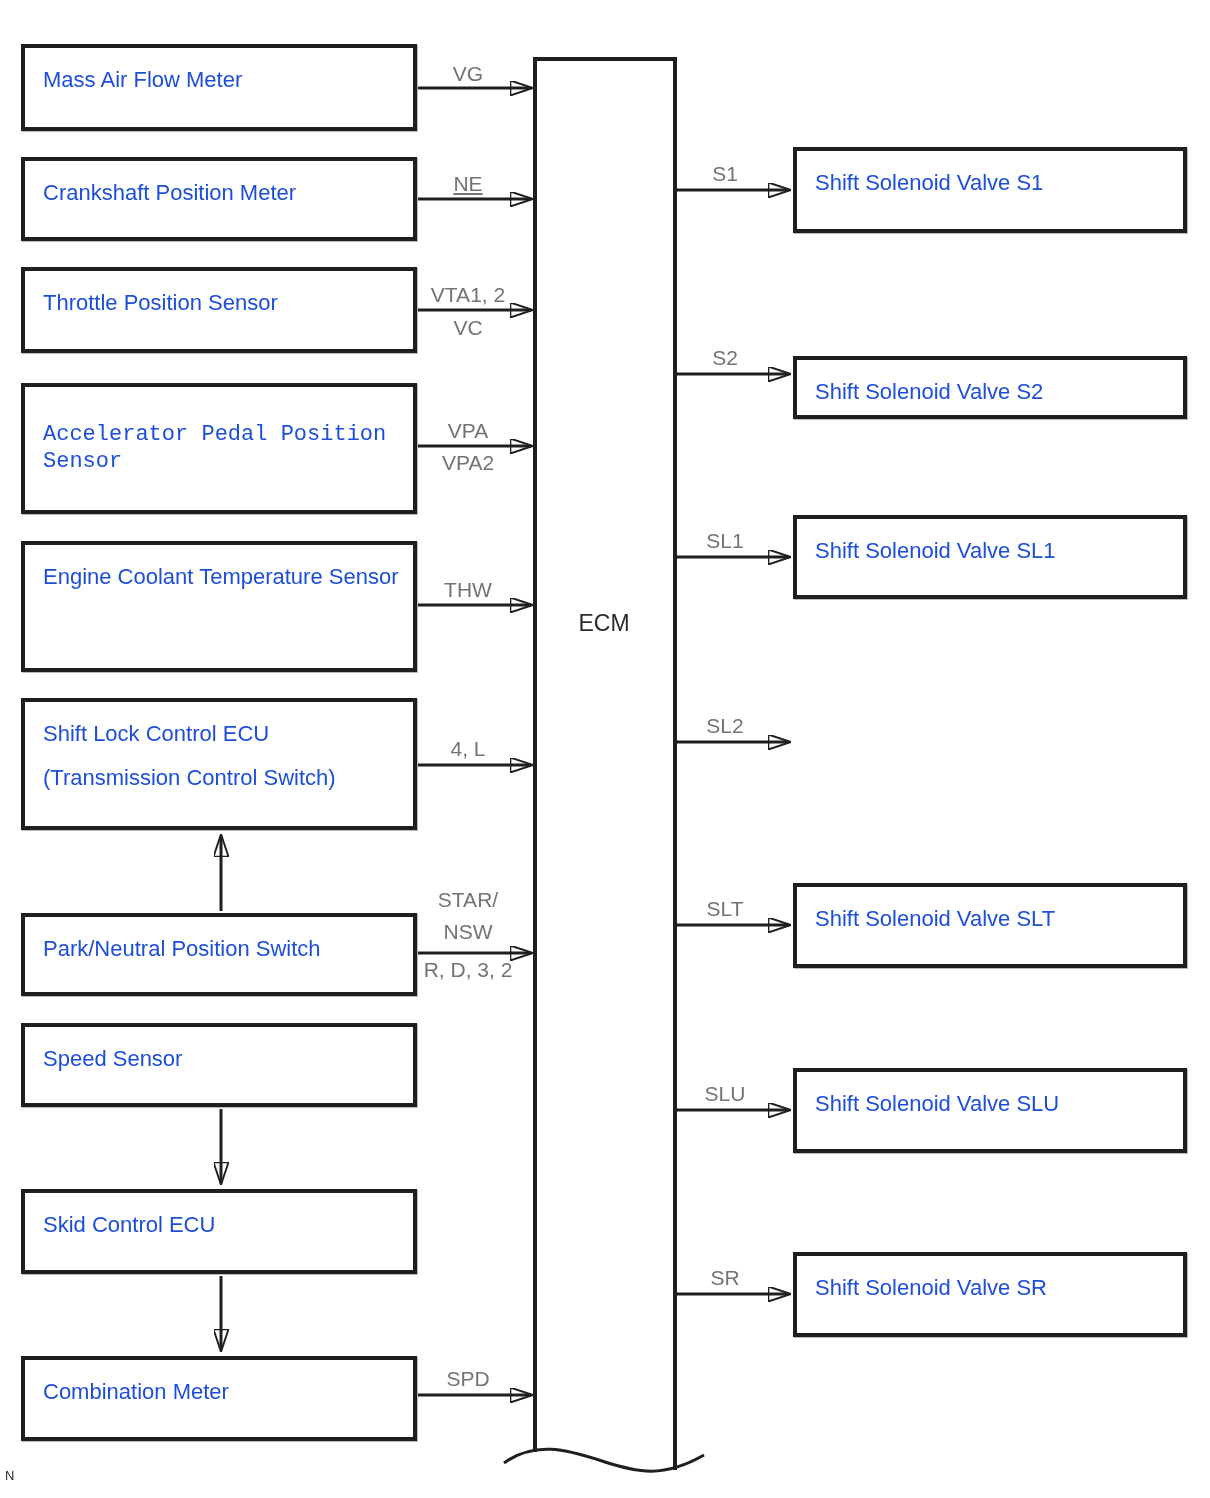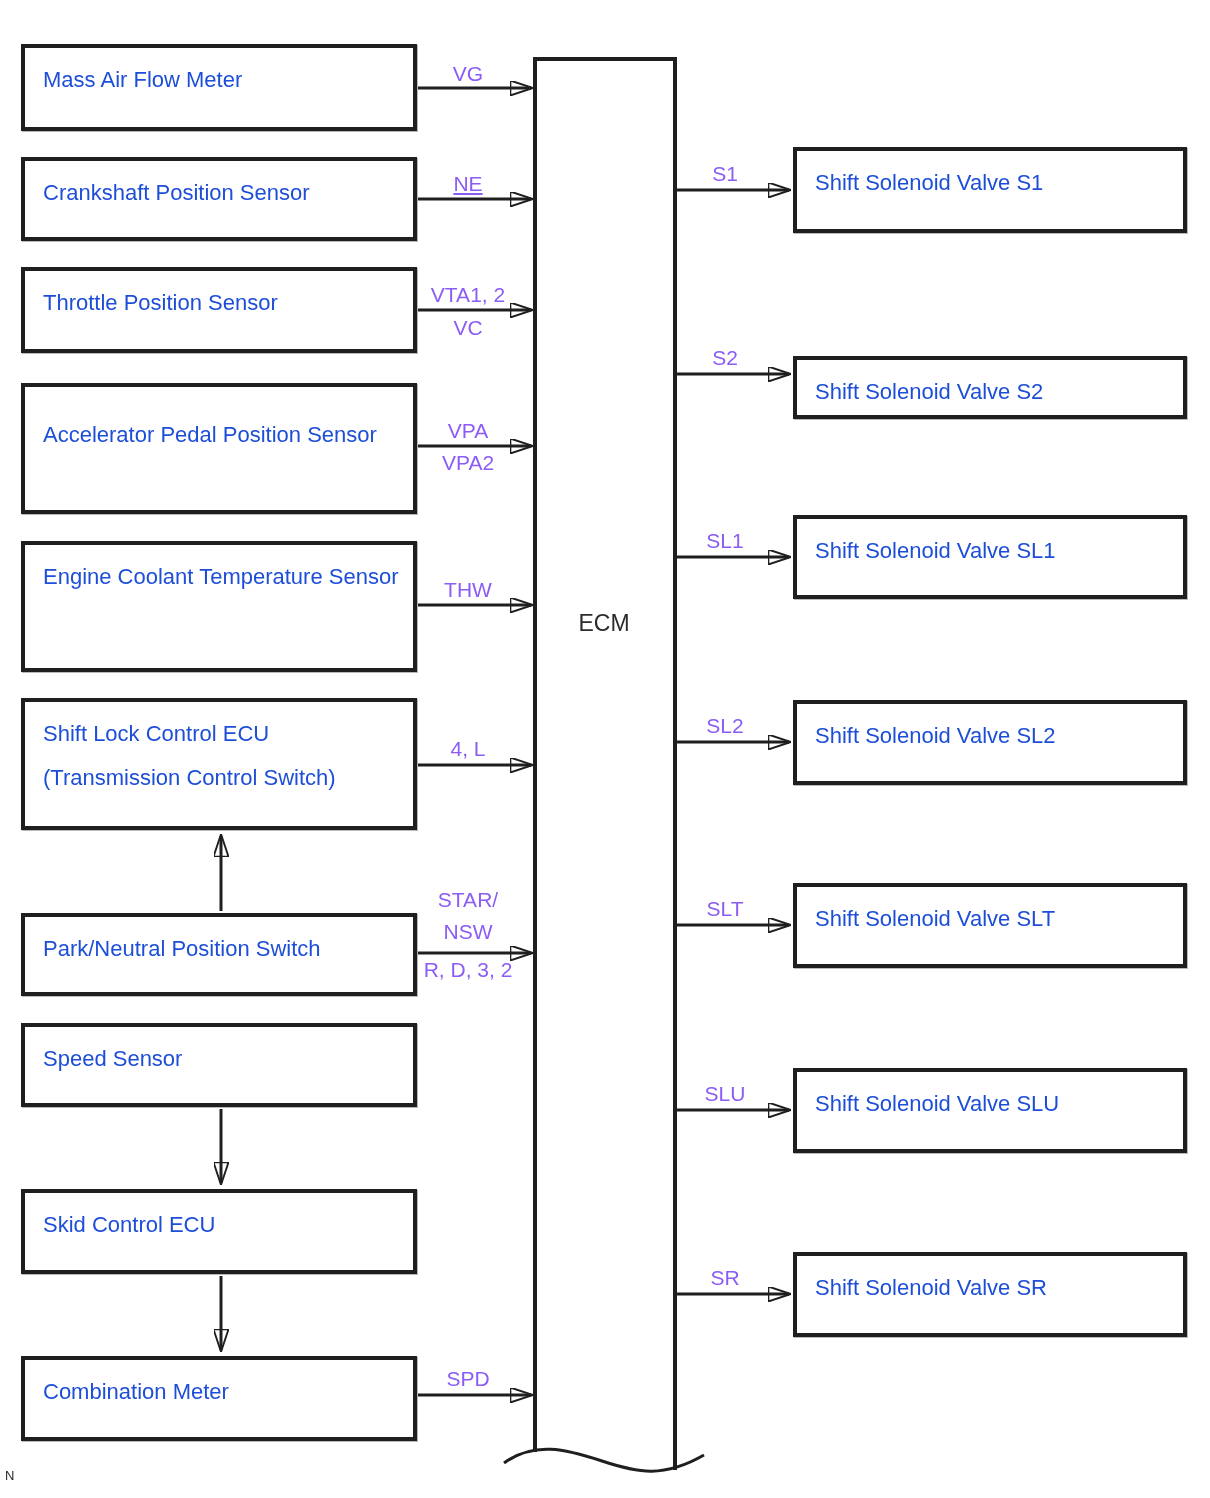--- a/index.html
+++ b/index.html
@@ -5,25 +5,25 @@
   html,body{margin:0;padding:0;background:#ffffff;}
   #canvas{
     position:relative;width:1210px;height:1498px;background:#ffffff;
     font-family:"Liberation Sans","DejaVu Sans",sans-serif;color:#2b2b2b;overflow:hidden;
   }
   .box{
     position:absolute;box-sizing:border-box;background:#ffffff;
     border:4px solid #1f1f1f;box-shadow:1px 1px 0 #b9b9b9;
     padding:18px 14px 0 18px;font-size:22px;line-height:27px;color:#1d4ed8;
   }
-  .box.pt-lg{padding-top:34px;}
+  .box.pt-lg{padding-top:34px;font-family:Liberation Mono, monospace;}
   .box .second-line{display:block;margin-top:17px;}
   .sig{
     position:absolute;font-size:21px;line-height:24px;height:24px;
-    text-align:center;color:#8b5cf6;white-space:nowrap;
+    text-align:center;color:#737373;white-space:nowrap;
   }
   .sig-left{left:412px;width:112px;}
   .sig-right{left:679px;width:92px;}
   .ecm-label{
     position:absolute;left:533px;top:610px;width:142px;text-align:center;
     font-size:23px;color:#2b2b2b;
   }
   .corner{position:absolute;left:5px;top:1468px;font-size:13px;color:#2b2b2b;}
   svg.wires{position:absolute;left:0;top:0;width:1210px;height:1498px;pointer-events:none;}
   svg.wires path,svg.wires line{stroke:#1f1f1f;fill:none;}
@@ -59,21 +59,21 @@
     <line x1="677" y1="925" x2="789" y2="925" stroke-width="3" marker-end="url(#ah)"></line>
     <line x1="677" y1="1110" x2="789" y2="1110" stroke-width="3" marker-end="url(#ah)"></line>
     <line x1="677" y1="1294" x2="789" y2="1294" stroke-width="3" marker-end="url(#ah)"></line>
 
     <line x1="221" y1="911" x2="221" y2="836" stroke-width="3" marker-end="url(#ah)"></line>
     <line x1="221" y1="1109" x2="221" y2="1183" stroke-width="3" marker-end="url(#ah)"></line>
     <line x1="221" y1="1276" x2="221" y2="1350" stroke-width="3" marker-end="url(#ah)"></line>
   </svg>
 
   <div class="box" style="left:21px;top:44px;width:396px;height:87px;"><span>Mass Air Flow Meter</span></div>
-  <div class="box" style="left:21px;top:157px;width:396px;height:84px;"><span>Crankshaft Position Sensor</span></div>
+  <div class="box" style="left:21px;top:157px;width:396px;height:84px;"><span>Crankshaft Position Meter</span></div>
   <div class="box" style="left:21px;top:267px;width:396px;height:86px;"><span>Throttle Position Sensor</span></div>
   <div class="box pt-lg" style="left:21px;top:383px;width:396px;height:131px;"><span>Accelerator Pedal Position Sensor</span></div>
   <div class="box" style="left:21px;top:541px;width:396px;height:131px;"><span>Engine Coolant Temperature Sensor</span></div>
   <div class="box" style="left:21px;top:698px;width:396px;height:132px;">
     <span>Shift Lock Control ECU</span>
     <span class="second-line">(Transmission Control Switch)</span>
   </div>
   <div class="box" style="left:21px;top:913px;width:396px;height:83px;"><span>Park/Neutral Position Switch</span></div>
   <div class="box" style="left:21px;top:1023px;width:396px;height:84px;"><span>Speed Sensor</span></div>
   <div class="box" style="left:21px;top:1189px;width:396px;height:85px;"><span>Skid Control ECU</span></div>
@@ -90,21 +90,20 @@
   <div class="sig sig-left" style="top:888px;">STAR/</div>
   <div class="sig sig-left" style="top:920px;">NSW</div>
   <div class="sig sig-left" style="top:958px;">R, D, 3, 2</div>
   <div class="sig sig-left" style="top:1367px;">SPD</div>
 
   <div class="ecm-label">ECM</div>
 
   <div class="box" style="left:793px;top:147px;width:394px;height:86px;"><span>Shift Solenoid Valve S1</span></div>
   <div class="box" style="left:793px;top:332px;width:394px;height:63px;margin-top:24px;"><span>Shift Solenoid Valve S2</span></div>
   <div class="box" style="left:793px;top:515px;width:394px;height:84px;"><span>Shift Solenoid Valve SL1</span></div>
-  <div class="box" style="left:793px;top:700px;width:394px;height:85px;"><span>Shift Solenoid Valve SL2</span></div>
   <div class="box" style="left:793px;top:883px;width:394px;height:85px;"><span>Shift Solenoid Valve SLT</span></div>
   <div class="box" style="left:793px;top:1068px;width:394px;height:85px;"><span>Shift Solenoid Valve SLU</span></div>
   <div class="box" style="left:793px;top:1252px;width:394px;height:85px;"><span>Shift Solenoid Valve SR</span></div>
 
   <div class="sig sig-right" style="top:162px;">S1</div>
   <div class="sig sig-right" style="top:346px;">S2</div>
   <div class="sig sig-right" style="top:529px;">SL1</div>
   <div class="sig sig-right" style="top:714px;">SL2</div>
   <div class="sig sig-right" style="top:897px;">SLT</div>
   <div class="sig sig-right" style="top:1082px;">SLU</div>

